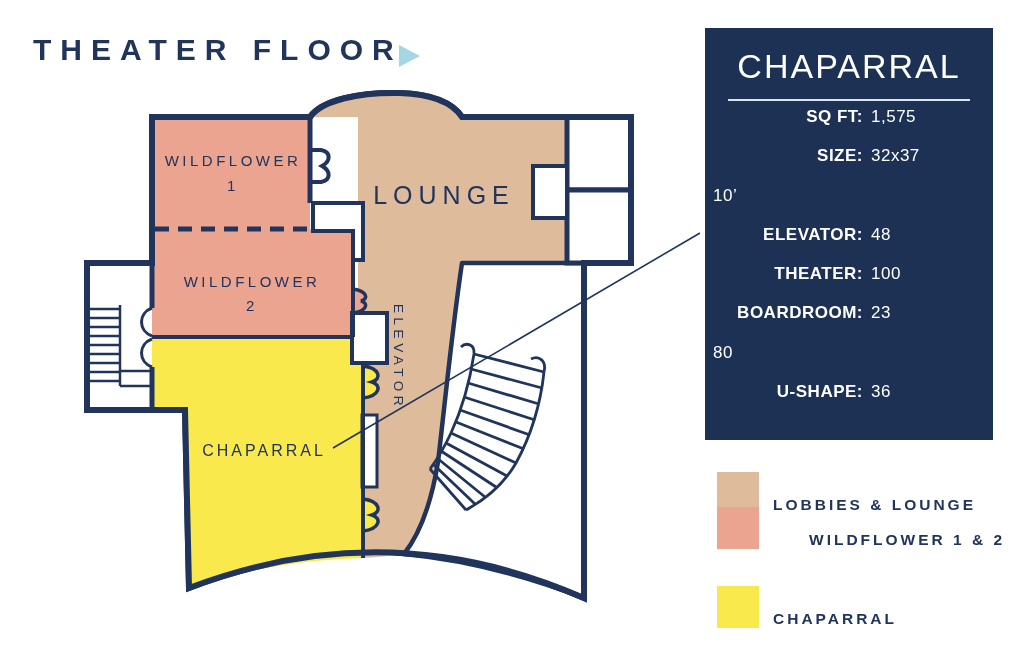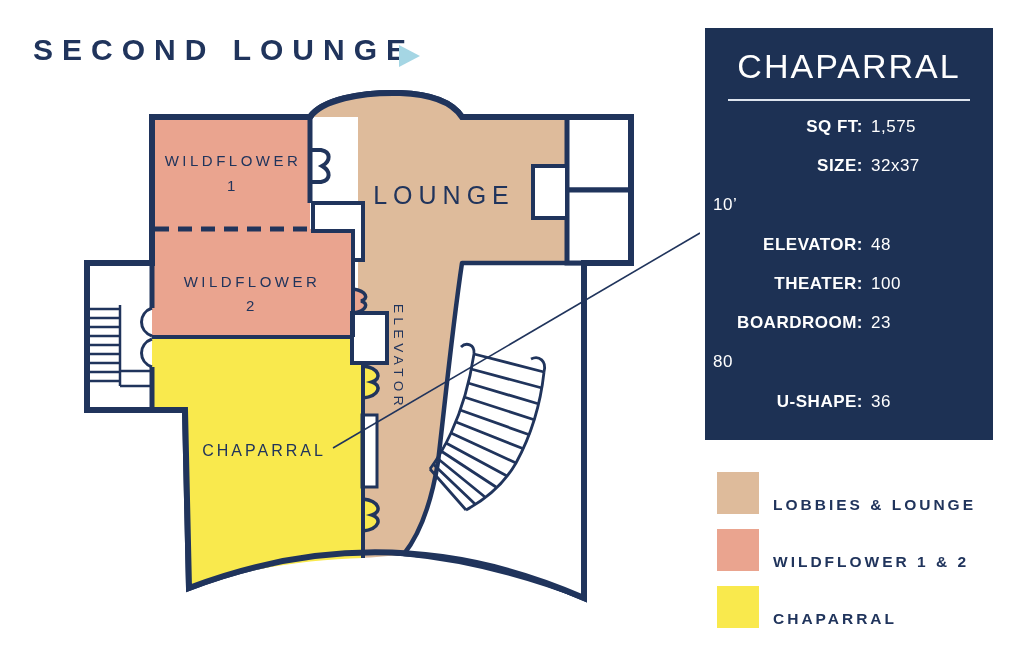--- a/index.html
+++ b/index.html
@@ -34,36 +34,36 @@
   
   .panel{
     position:absolute;left:705px;top:28px;width:288px;height:412px;
     background:var(--panel);
   }
   .panel-title{
     margin-top:19px;text-align:center;color:#fff;font-size:34px;
     font-weight:400;letter-spacing:2px;
   }
   .panel-divider{width:242px;height:2px;background:#dde4ee;margin:13px auto 6px auto;}
-  .info-row{display:flex;align-items:center;height:39.3px;color:#fff;font-size:17px;}
+  .info-row{display:flex;height:39.3px;color:#fff;font-size:17px;}
   .info-label{width:158px;text-align:right;font-weight:700;letter-spacing:0.5px;white-space:pre;}
   .info-value{margin-left:8px;letter-spacing:0.5px;}
 
   
   .legend-item{position:absolute;left:717px;display:flex;align-items:flex-end;height:42px;}
   .swatch{width:42px;height:42px;margin-right:14px;flex:0 0 auto;}
   .legend-label{
     color:var(--navy);font-size:15.5px;font-weight:700;letter-spacing:3px;white-space:nowrap;
   }
-  .li-0{top:472px;} .li-1{top:529px;} .li-2{top:586px;}
+  .li-0{top:472px;} .li-1{top:507px;gap:36px;} .li-2{top:586px;}
 </style>
 </head>
 <body style="--navy: #20345c; --panel: #1d3154; --tan: #debb9b; --salmon: #eaa48f; --yellow: #f9e94d; --lightblue: #a5d6e4; --white: #ffffff;">
 
-<div class="page-title">SECOND LOUNGE</div>
+<div class="page-title">THEATER FLOOR</div>
 <div class="play-arrow"></div>
 
 <svg class="plan" width="700" height="664" viewBox="0 0 700 664">
 
   <path class="f-white s-navy" stroke-width="6" d="M152,117 L310,117 C322,100 360,92 400,93 C430,94 452,102 462,117 L631,117 L631,263 L584,263 L584,598 Q388,512 189,588 L185,410 L87,410 L87,263 L152,263 Z"></path>
 
   <path class="f-tan" d="M310,117 C322,100 360,92 400,93 C430,94 452,102 462,117 L567,117 L567,263 L462,263 C452,330 444,412 438,462 C431,505 419,535 404,554 Q384,557 358,558 L358,117 Z"></path>
 
   <path class="f-white s-navy" stroke-width="4.5" stroke-linejoin="round" d="M462,263 L584,263 L584,598 Q490,562 404,554 C419,535 431,505 438,462 C444,412 452,330 462,263 Z"></path>
 

